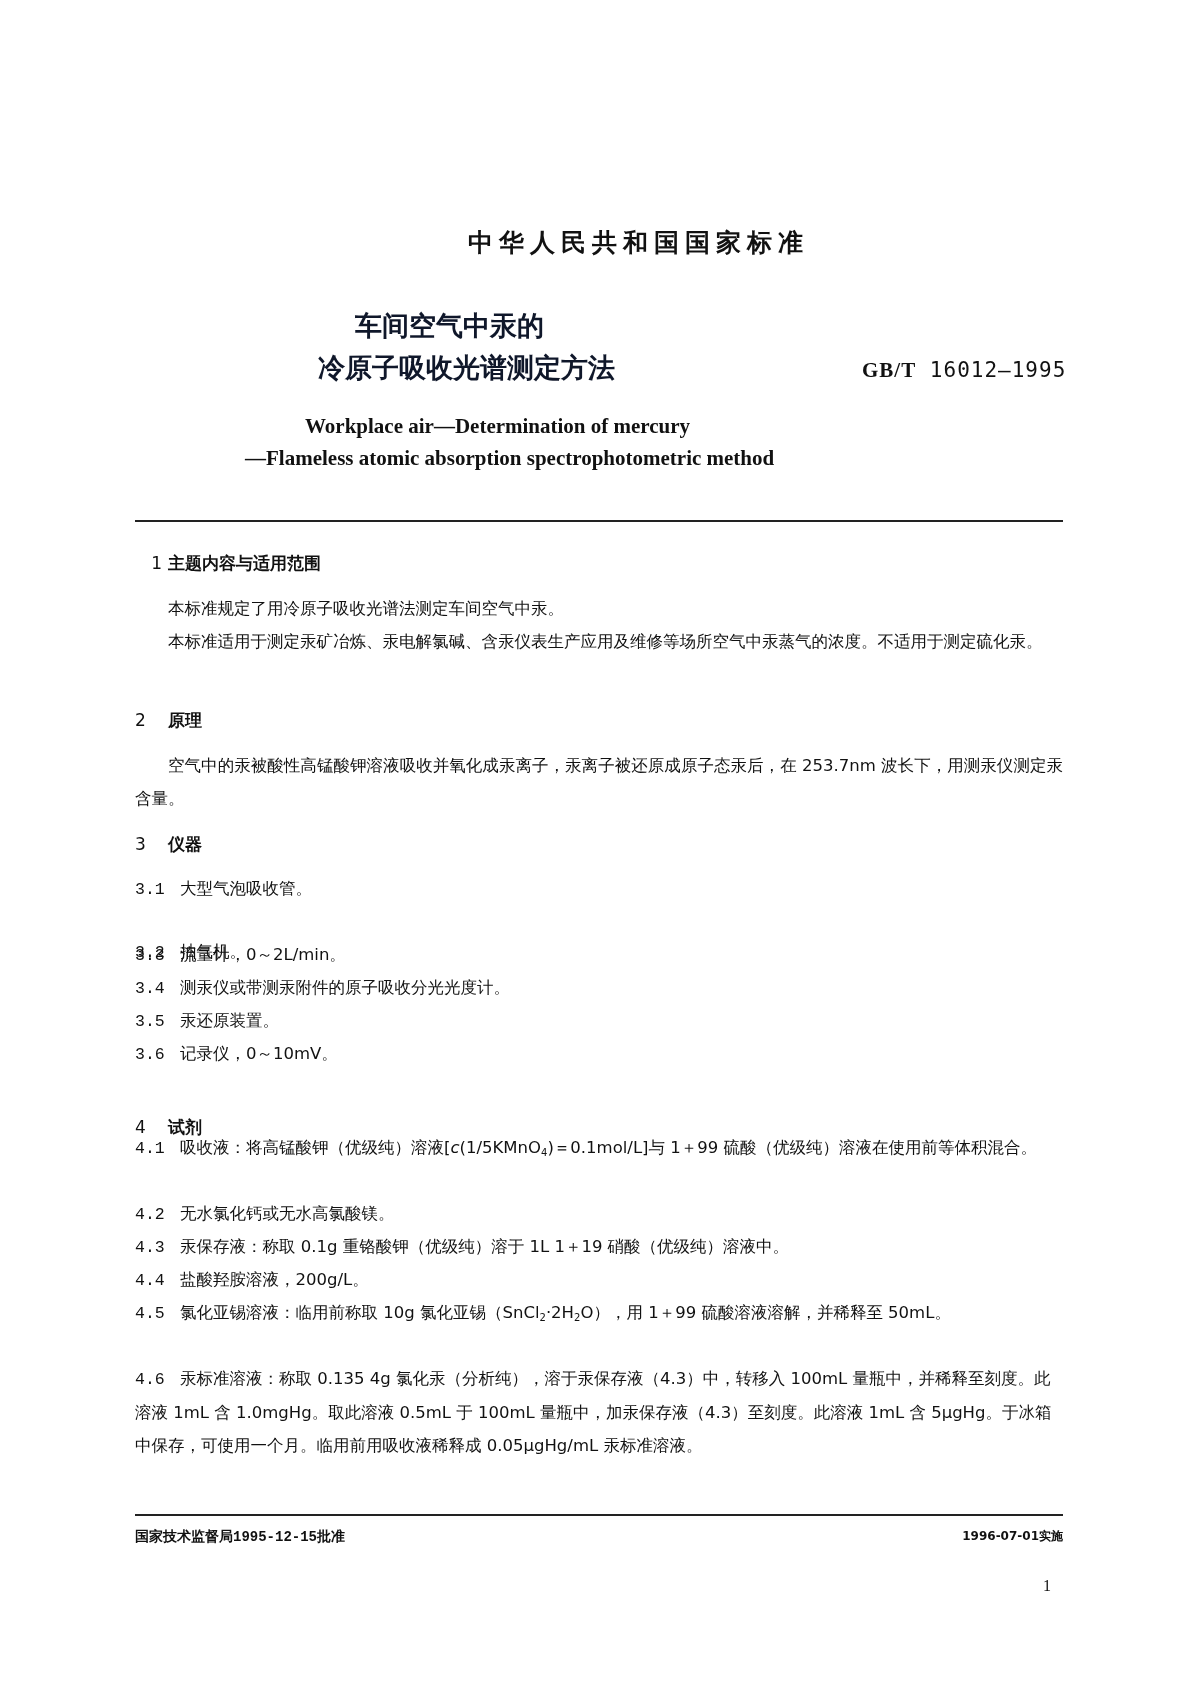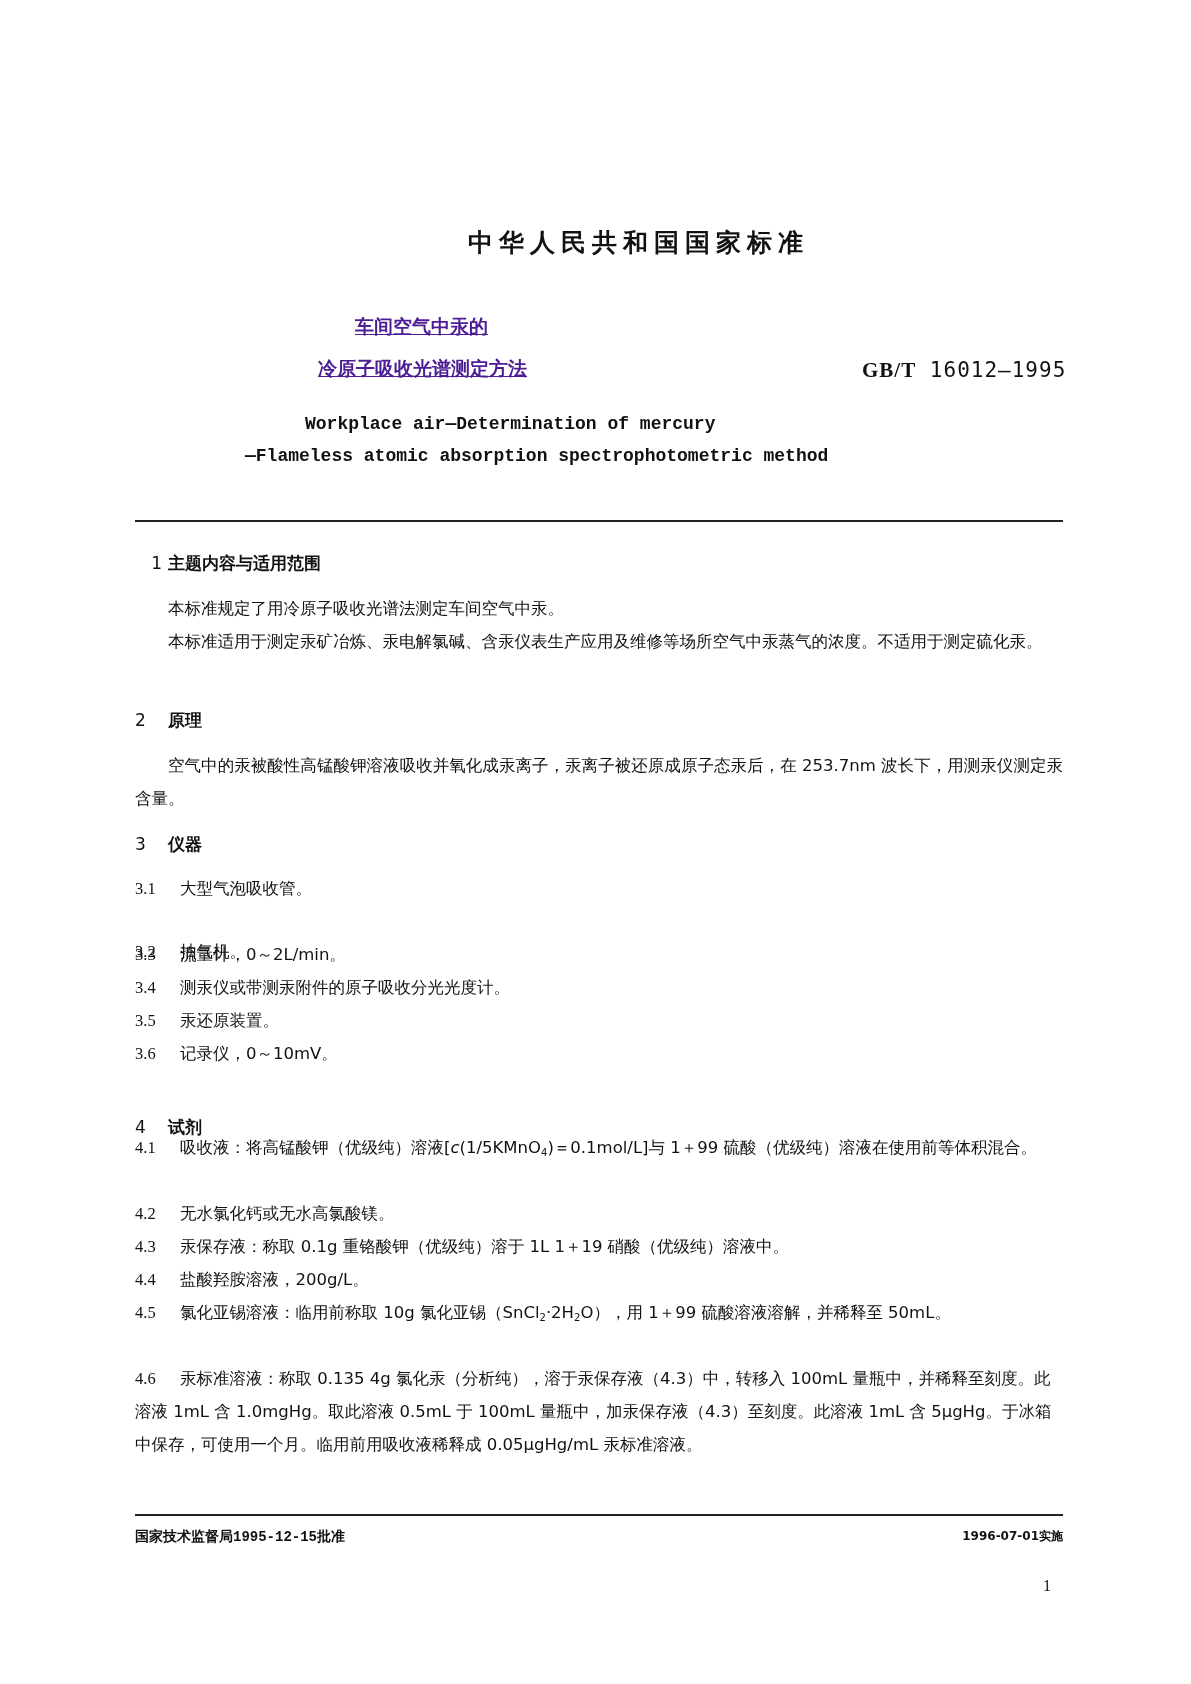--- a/index.html
+++ b/index.html
@@ -9,49 +9,49 @@
     font-family: "DejaVu Serif", "Liberation Serif", serif;
   }
   .abs { position: absolute; }
   .national-std {
     left: 0; width: 100%; top: 226px; text-align: center;
     font-family: "DejaVu Sans", sans-serif; font-weight: bold;
     font-size: 25px; letter-spacing: 6px; padding-left: 86px; box-sizing: border-box;
   }
   .title-cn {
     font-family: "DejaVu Sans", sans-serif; font-weight: bold;
-    font-size: 19px; line-height: 40px; color: #4c1d95; text-decoration: underline;
+    font-size: 27px; line-height: 40px; color: #0f172a;
   }
   .title-line1 { left: 355px; top: 306px; }
   .title-line2 { left: 318px; top: 348px; }
   .std-code {
     left: 862px; top: 358px; font-size: 21px; letter-spacing: 1px;
     font-family: "DejaVu Sans Mono", monospace;
   }
   .std-code .gbt { font-family: "Liberation Serif", serif; font-weight: bold; }
   .title-en {
-    font-family: Liberation Mono, monospace; font-weight: bold; font-size: 18px;
+    font-family: Liberation Serif, serif; font-weight: bold; font-size: 21px;
   }
   .title-en-1 { left: 305px; top: 414px; }
   .title-en-2 { left: 245px; top: 446px; }
   .rule { left: 135px; width: 928px; height: 0; border-top: 2px solid #222; }
   .rule-top { top: 520px; }
   .rule-bottom { top: 1514px; }
   .sec-head {
     left: 135px; font-family: "DejaVu Sans", sans-serif; font-weight: bold;
     font-size: 17px;
   }
   .sec-head .num { display: inline-block; width: 27px; font-weight: normal; }
   .para {
     left: 135px; width: 928px; font-size: 16.5px; line-height: 33px;
     font-family: "DejaVu Sans", sans-serif; text-align: justify;
   }
   .indent { text-indent: 33px; }
   .item { left: 135px; width: 928px; font-size: 16.5px; line-height: 33px; font-family: "DejaVu Sans", sans-serif; }
-  .item .inum { display: inline-block; width: 45px; font-family: Liberation Serif, serif; }
+  .item .inum { display: inline-block; width: 45px; font-family: Liberation Mono, monospace; }
   .footer-left {
     left: 135px; top: 1528px; font-family: Liberation Mono, monospace;
     font-weight: bold; font-size: 14px;
   }
   .footer-right {
     right: 128px; top: 1528px; font-family: "DejaVu Sans", sans-serif;
     font-weight: bold; font-size: 12px;
   }
   .page-num { left: 1043px; top: 1577px; font-size: 16px; font-family: "Liberation Serif", serif; }
   sub { font-size: 10px; vertical-align: -3px; }

